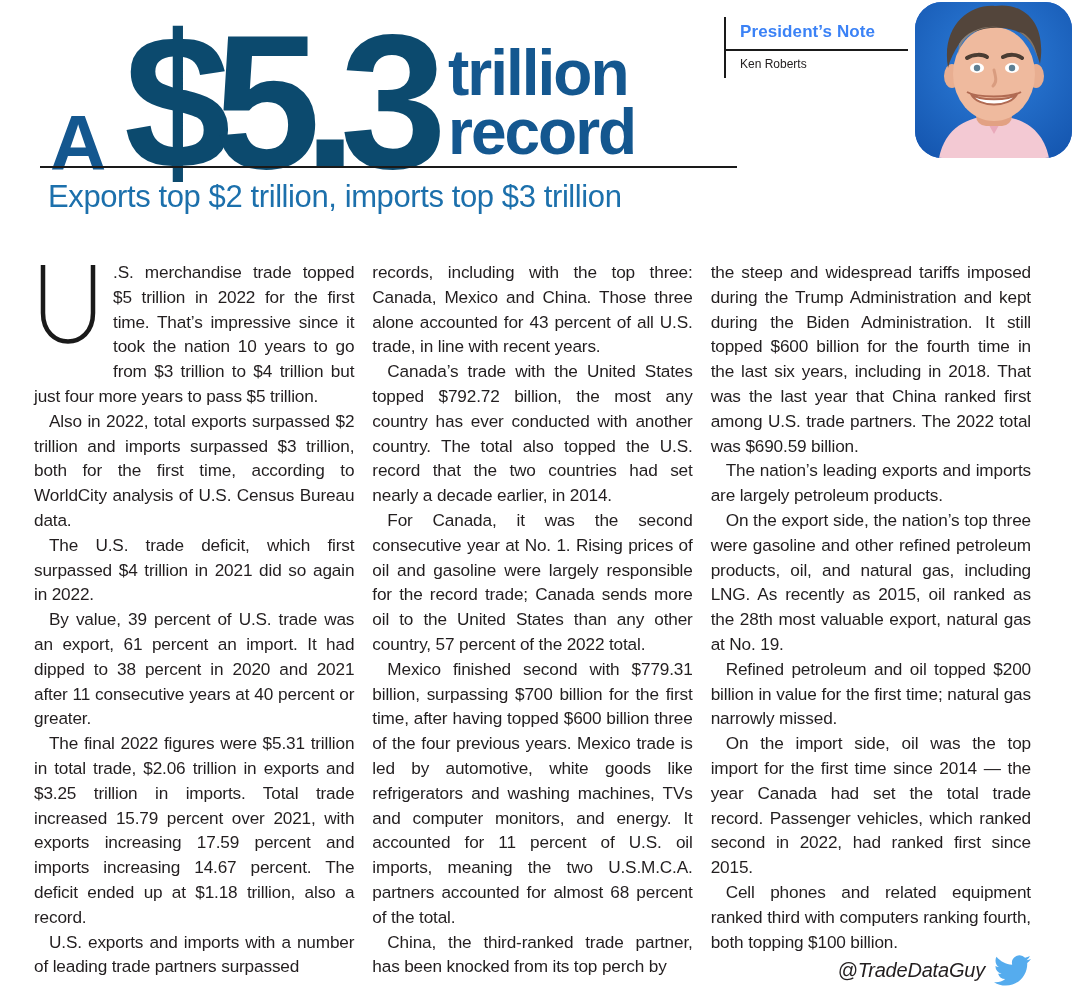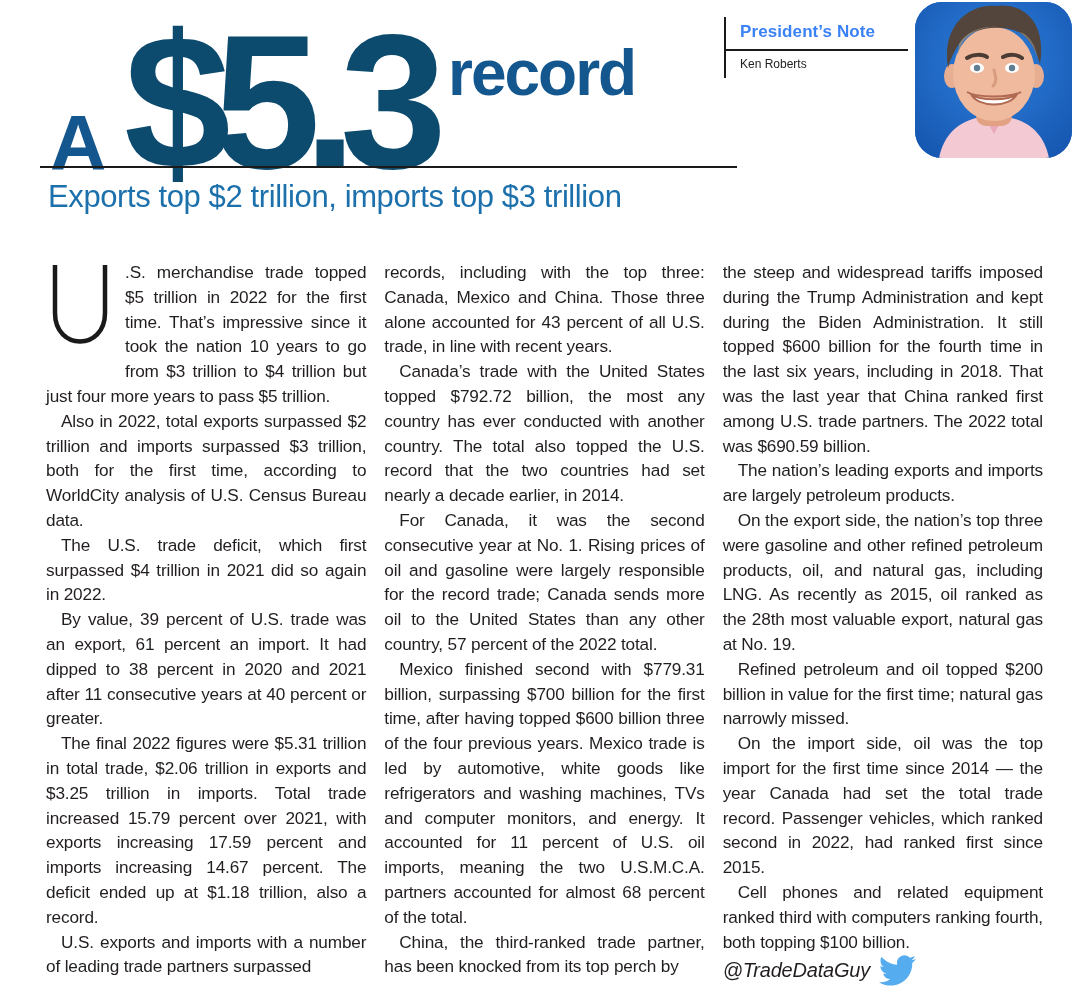--- a/index.html
+++ b/index.html
@@ -59,21 +59,21 @@
   
   .portrait{
     position:absolute;left:915px;top:2px;
     width:157px;height:156px;
     border-radius:27px;overflow:hidden;
     background:#1A5EC9;
   }
   .portrait svg{display:block;}
   
   .columns{
-    position:absolute;left:46px;top:260px;
+    position:absolute;left:34px;top:260px;
     width:997px;
     display:flex;gap:18px;
   }
   .col{flex:1;min-width:0;}
   .para{
     margin:0;
     font-size:17.2px;line-height:24.8px;
     letter-spacing:-0.15px;
     color:#221E1F;
     text-align:justify;
@@ -81,39 +81,40 @@
   }
   .para.indent{text-indent:15px;}
   .dropcap{
     float:left;
     width:64px;height:94px;
     margin:5px 13px 2px 2px;
   }
   .dropcap svg{display:block;}
   
   .signature{
-    display:flex;justify-content:flex-start;align-items:center;
+    display:flex;justify-content:flex-end;align-items:center;
     gap:9px;margin-top:1px;
   }
   .sig-text{
     font-size:20px;font-style:italic;
     letter-spacing:-0.2px;
     color:#221E1F;
   }
   .twitter-icon{width:37px;height:31px;display:inline-block;}
   .twitter-icon svg{display:block;}
 </style>
 </head>
 <body>
 
 <div class="page">
 
   <div class="title-prefix">A</div>
   <div class="title-amount">$5.3</div>
   <div class="title-stack">
+    <div>trillion</div>
     <div>record</div>
   </div>
   <div class="title-rule"></div>
   <div class="subtitle">Exports top $2 trillion, imports top $3 trillion</div>
 
   <div class="kicker-vline"></div>
   <div class="kicker-label">President’s Note</div>
   <div class="kicker-hline"></div>
   <div class="kicker-author">Ken Roberts</div>
 

